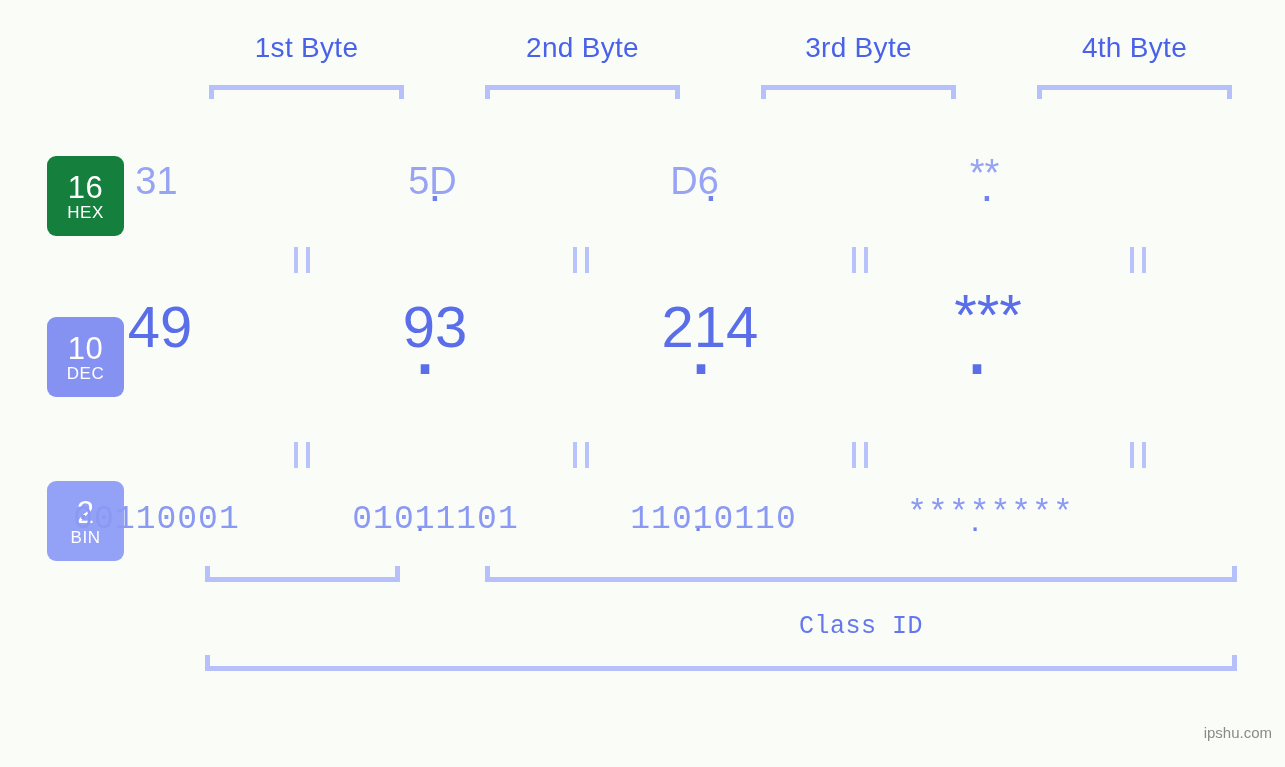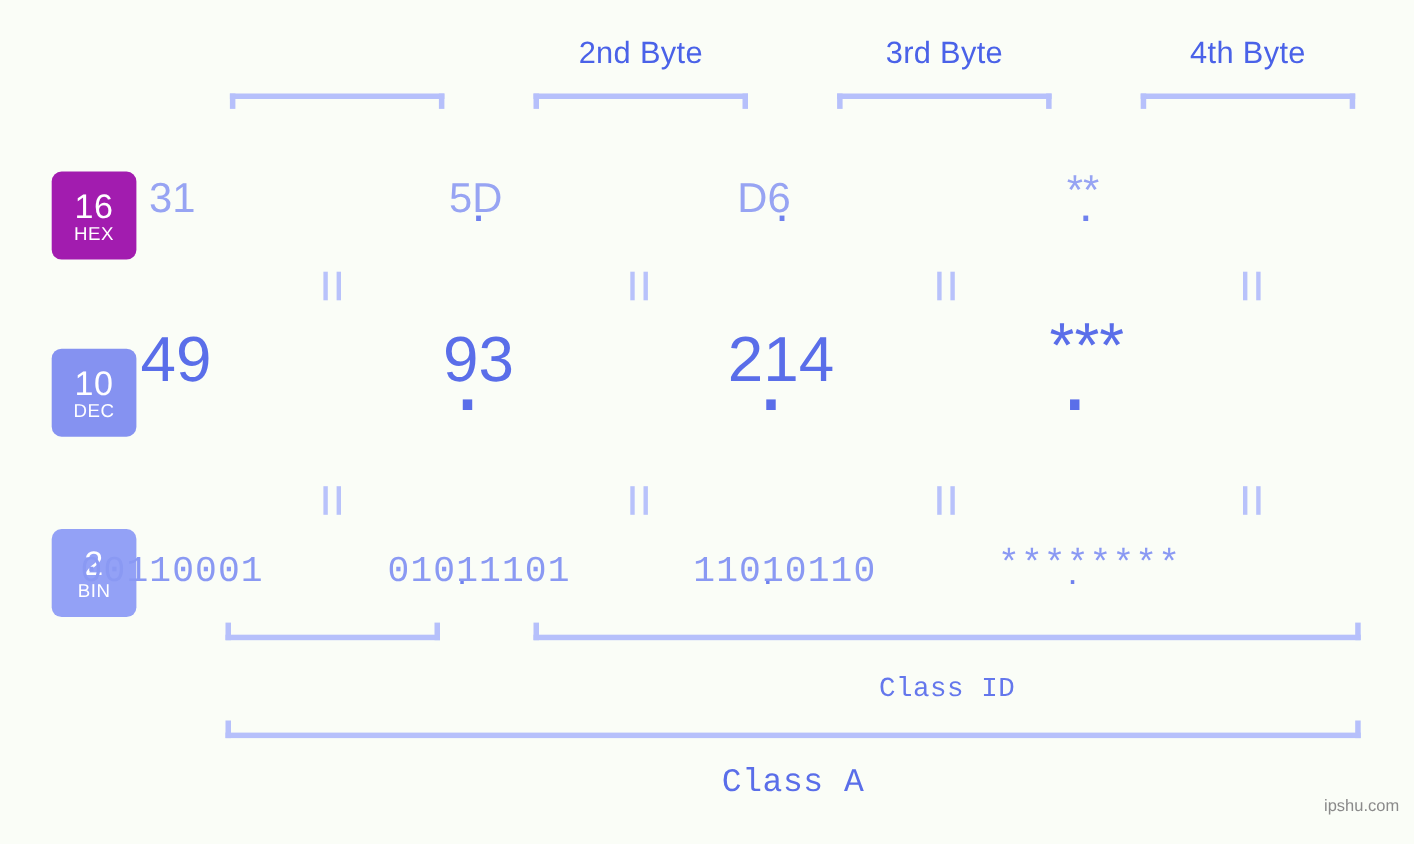--- a/index.html
+++ b/index.html
@@ -74,21 +74,21 @@
     font-size: 31px;
     font-weight: 400;
     letter-spacing: 0.5px;
     margin-bottom: 1px;
   }
   .badge .base {
     font-size: 17px;
     font-weight: 400;
     letter-spacing: 0.5px;
   }
-  #badge-hex { top: 156px; background: #a21caf; }
+  #badge-hex { top: 156px; background: #15803d; }
   #badge-dec { top: 317px; background: #8592f1; }
   #badge-bin { top: 481px; background: #93a1f6; }
 
   
   #row-hex { top: 152px; height: 80px; }
   #row-hex .cell {
     font-size: 38px;
     color: #97a4f3;
     font-family: "Liberation Sans", sans-serif;
     text-align: center;
@@ -179,20 +179,21 @@
     color: #8a8a8a;
     font-family: Liberation Sans, sans-serif;
     letter-spacing: 0px;
   }
 </style>
 </head>
 <body>
 
 <div id="stage">
 
+  <div class="byte-label" style="left:209px; width:195px;">1st Byte</div>
   <div class="byte-label" style="left:485px; width:195px;">2nd Byte</div>
   <div class="byte-label" style="left:761px; width:195px;">3rd Byte</div>
   <div class="byte-label" style="left:1037px; width:195px;">4th Byte</div>
 
   <div class="bracket-down" style="left:209px; top:85px; width:195px;"></div>
   <div class="bracket-down" style="left:485px; top:85px; width:195px;"></div>
   <div class="bracket-down" style="left:761px; top:85px; width:195px;"></div>
   <div class="bracket-down" style="left:1037px; top:85px; width:195px;"></div>
 
   <div class="badge" id="badge-hex">
@@ -271,17 +272,16 @@
     <div class="dot" style="position:absolute; left:955px; top:8px; width:40px;">.</div>
     <div class="cell" style="position:absolute; left:888px; top:2px; width:205px;">********</div>
   </div>
 
   <div class="bracket-up" style="left:205px; top:566px; width:195px;"></div>
   <div class="bracket-up" style="left:485px; top:566px; width:752px;"></div>
 
   <div class="section-label" style="left:485px; top:612px; width:752px;">Class ID</div>
 
   <div class="bracket-up" style="left:205px; top:655px; width:1032px;"></div>
-  <div class="class-label" style="left:205px; top:695px; width:1032px;">Class A</div>
 
   <div id="watermark">ipshu.com</div>
 
 </div>
 
 </body></html>

